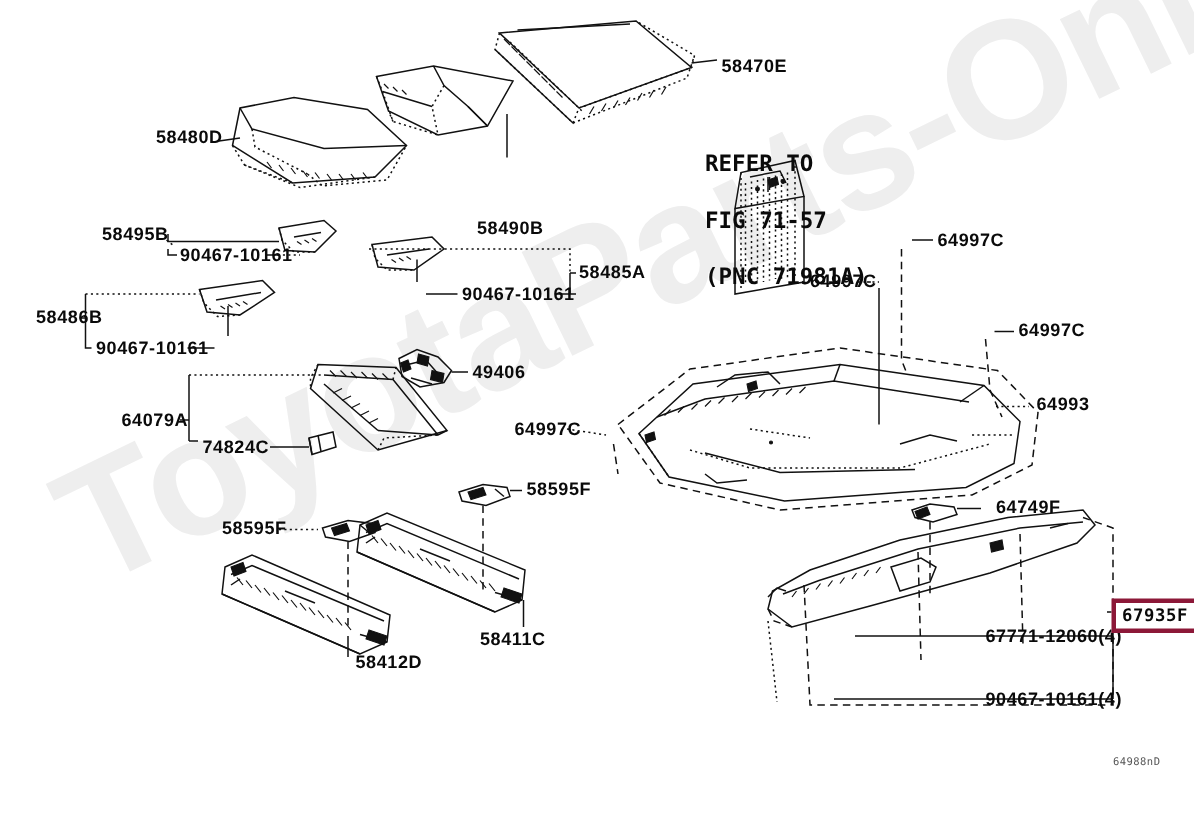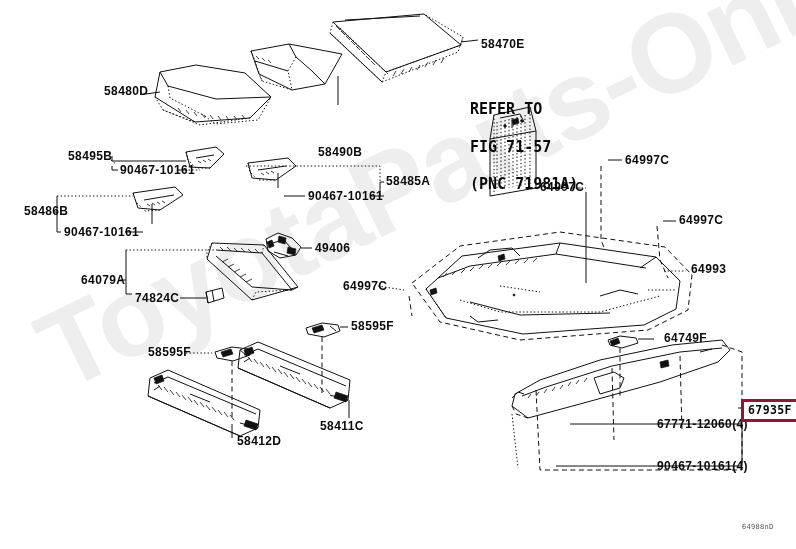--- a/index.html
+++ b/index.html
@@ -347,15 +347,15 @@
   <div class="lbl" style="left:657px; top:460px;text-align:center;">90467-10161(4)</div>
 
   <div class="refer" style="left:470px; top:78px;">
     <div>REFER TO</div>
     <div>FIG 71-57</div>
     <div>(PNC 71981A)</div>
   </div>
 
   <div class="hl-box" style="left:741px; top:399px;">67935F</div>
 
-  <div class="footcode" style="left:742px; top:523px;">64988nD</div>
+  <div class="footcode" style="left:742px; top:504px;">64988nD</div>
 
 </div>
 
 </body></html>

